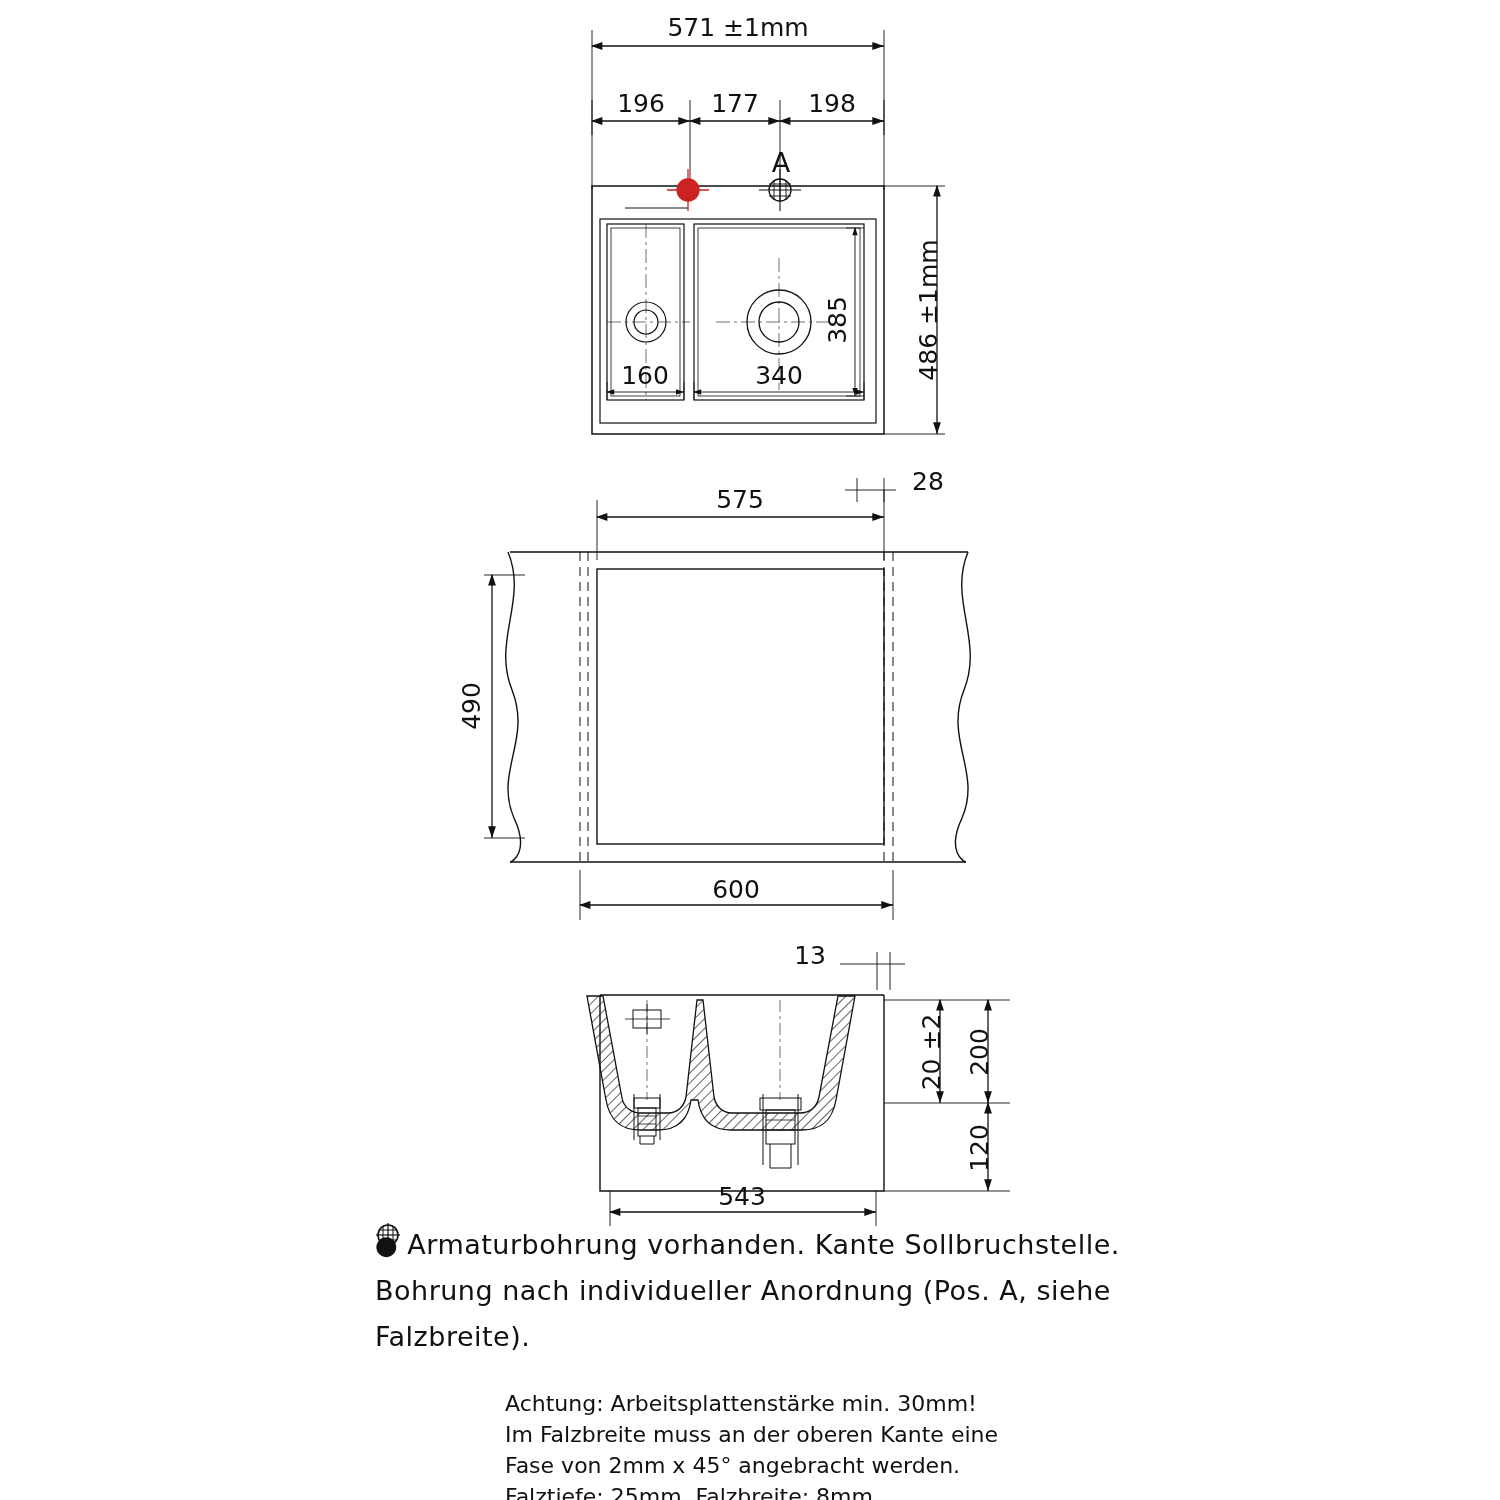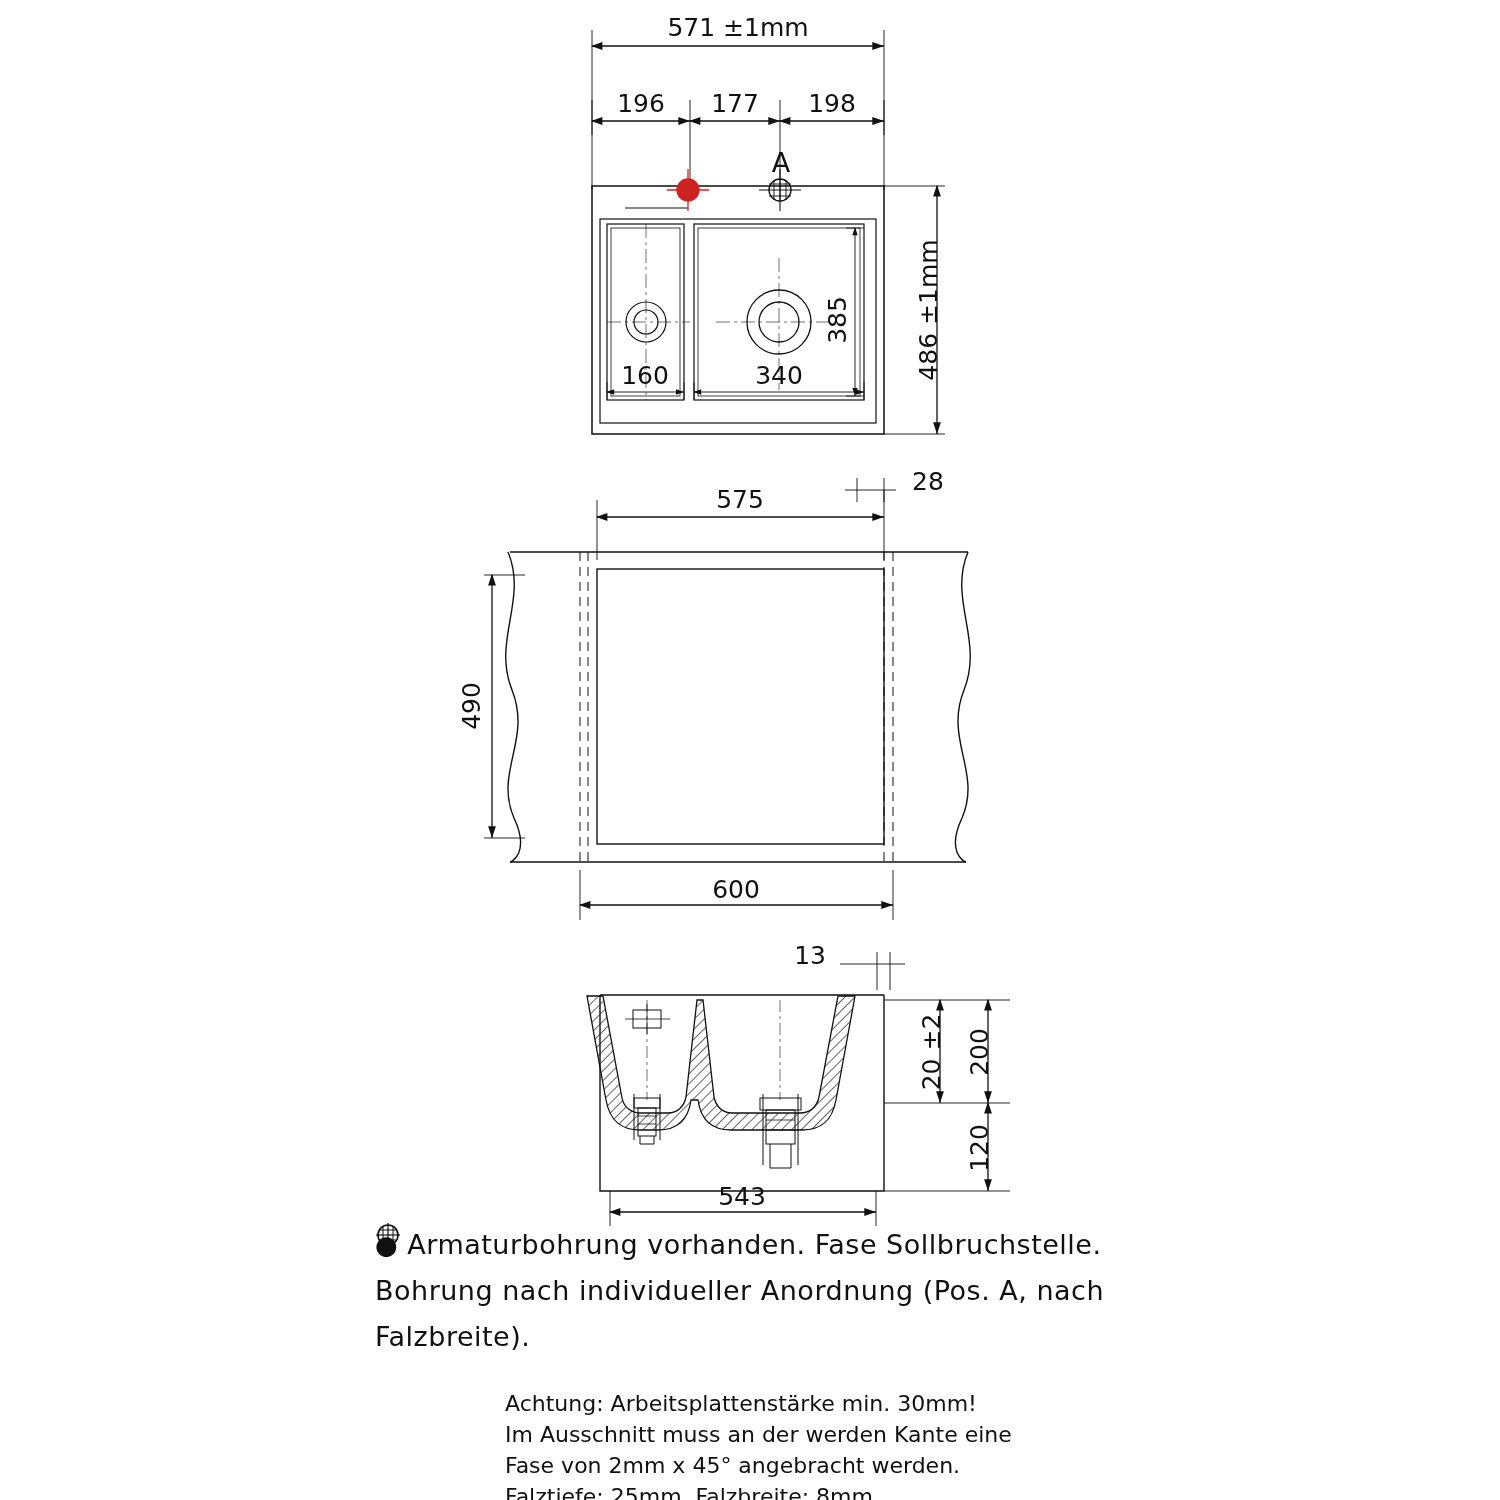--- a/index.html
+++ b/index.html
@@ -215,33 +215,33 @@
     <text x="826" y="964" text-anchor="end">13</text>
     <text x="940" y="1052" transform="rotate(-90 940 1052)">20 ±2</text>
     <text x="988" y="1052" transform="rotate(-90 988 1052)">200</text>
     <text x="988" y="1148" transform="rotate(-90 988 1148)">120</text>
     <text x="742" y="1205">543</text>
   </g>
 </svg>
 
 <div class="note note-main">
   <span class="bullet">●</span>
-  <span>Armaturbohrung vorhanden. Fase Sollbruchstelle.</span><br>
+  <span>Armaturbohrung vorhanden. Kante Sollbruchstelle.</span><br>
   <span>Bohrung nach individueller Anordnung (</span><svg class="target-inline" width="26" height="26" viewBox="0 0 26 26">
         <circle cx="13" cy="13" r="10" fill="none" stroke="#111" stroke-width="1.6"></circle>
         <line x1="1" y1="13" x2="25" y2="13" stroke="#111" stroke-width="1.2"></line>
         <line x1="13" y1="1" x2="13" y2="25" stroke="#111" stroke-width="1.2"></line>
         <line x1="4" y1="8" x2="22" y2="8" stroke="#111" stroke-width="1"></line>
         <line x1="4" y1="18" x2="22" y2="18" stroke="#111" stroke-width="1"></line>
         <line x1="8" y1="4" x2="8" y2="22" stroke="#111" stroke-width="1"></line>
         <line x1="18" y1="4" x2="18" y2="22" stroke="#111" stroke-width="1"></line>
-      </svg><span>Pos. A, nach</span><br>
+      </svg><span>Pos. A, siehe</span><br>
   <span>Falzbreite).</span>
 </div>
 
 <div class="note note-sub">
   <div>Achtung: Arbeitsplattenstärke min. 30mm!</div>
-  <div>Im Ausschnitt muss an der werden Kante eine</div>
+  <div>Im Falzbreite muss an der oberen Kante eine</div>
   <div>Fase von 2mm x 45° angebracht werden.</div>
   <div>Falztiefe: 25mm, Falzbreite: 8mm</div>
 </div>
 
 </div>
 
 </body></html>

